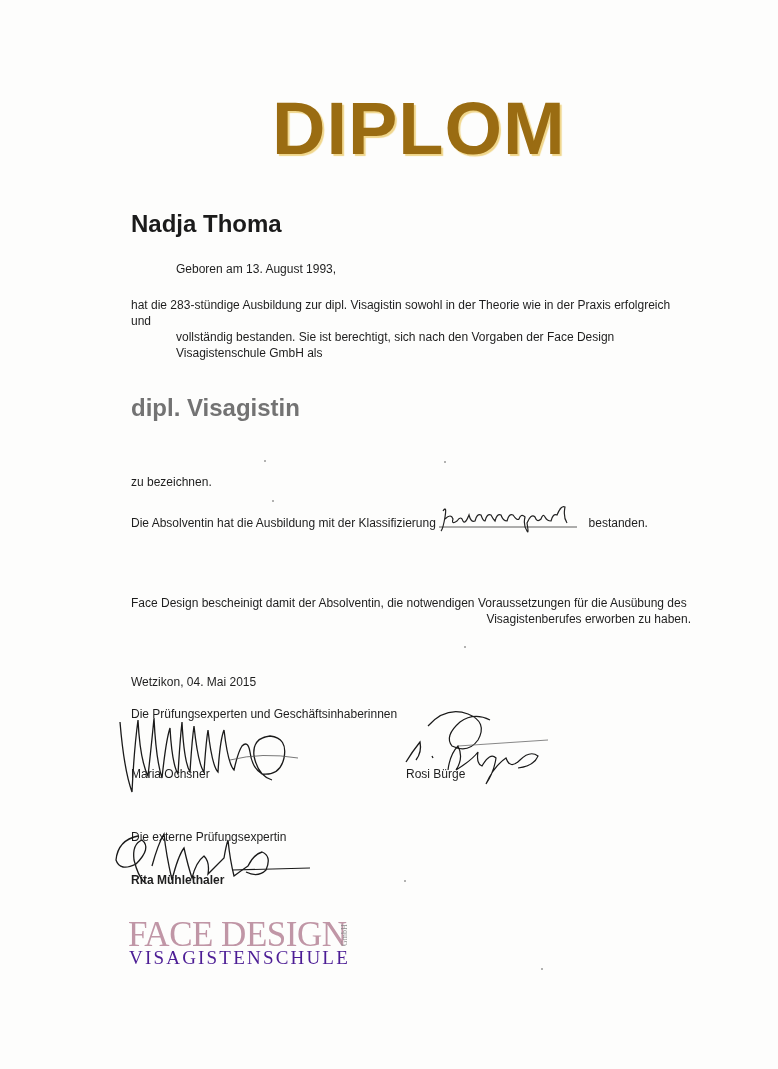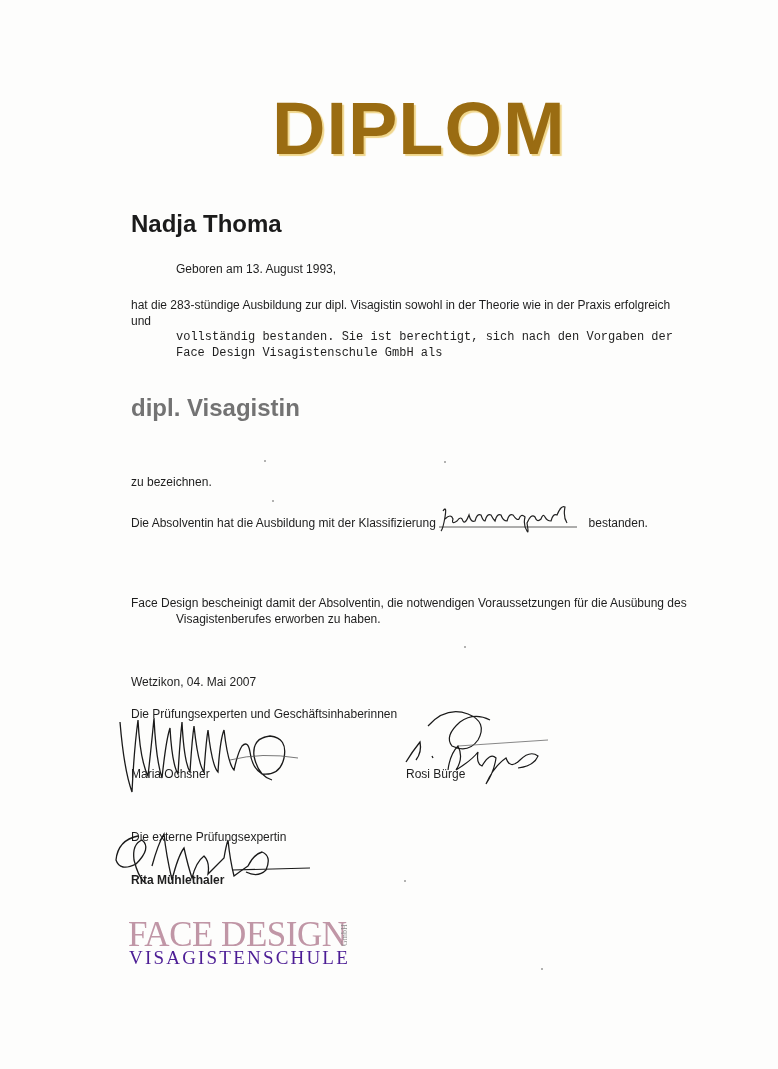--- a/index.html
+++ b/index.html
@@ -20,33 +20,33 @@
       text-shadow: 2px 2px 1px #f0d68a;
       line-height: 1;
     }
     .name {
       left: 131px; top: 210px;
       font-size: 24px; font-weight: bold; color: #1b1b1b;
     }
     .text { font-size: 12px; line-height: 16px; color: #1e1e1e; }
     .born { left: 176px; top: 261px; }
     .para1 { left: 131px; top: 297px; width: 560px; }
-    .para1 .cont { display: block; padding-left: 45px; font-family: Liberation Mono, monospace; }
+    .para1 .cont { display: block; padding-left: 45px; }
     .degree {
       left: 131px; top: 394px;
       font-size: 24px; font-weight: bold; color: #737373;
     }
     .bez { left: 131px; top: 474px; }
     .klass { left: 131px; top: 511px; }
     .klass .hand {
       display: inline-block; width: 146px; height: 22px; vertical-align: -6px;
       position: relative;
     }
     .para2 { left: 131px; top: 595px; width: 560px; }
-    .para2 .cont { display: block; padding-left: 45px; }
+    .para2 .cont { display: block; padding-left: 45px; text-align: right; }
     .place { left: 131px; top: 674px; }
     .experts { left: 131px; top: 706px; }
     .sig1name { left: 131px; top: 766px; }
     .sig2name { left: 406px; top: 766px; }
     .ext { left: 131px; top: 829px; }
     .sig3name { left: 131px; top: 872px; font-weight: bold; }
     .logo1 {
       left: 128px; top: 917px;
       font-family: Liberation Serif, serif;
       font-size: 35px; color: #c096a6; letter-spacing: -0.5px; line-height: 1;
@@ -93,21 +93,21 @@
     </svg>
   </span>
   <span>bestanden.</span>
 </div>
 
 <div class="abs text para2">
   <span>Face Design bescheinigt damit der Absolventin, die notwendigen Voraussetzungen für die Ausübung des</span>
   <span class="cont">Visagistenberufes erworben zu haben.</span>
 </div>
 
-<div class="abs text place">Wetzikon, 04. Mai 2007</div>
+<div class="abs text place">Wetzikon, 04. Mai 2015</div>
 
 <div class="abs text experts">Die Prüfungsexperten und Geschäftsinhaberinnen</div>
 
 <svg class="sig" style="left:112px;top:700px" width="190" height="100">
   <path d="M8 22 Q12 70 20 92 Q22 50 26 20 Q28 60 36 76 Q40 40 42 18 Q44 60 50 78 Q54 40 58 28 Q60 64 66 74 Q68 40 70 22 Q72 62 78 72 Q80 40 82 26 Q86 64 92 72 Q94 42 96 30 Q100 66 106 72 Q108 40 112 30 Q116 64 122 70 Q126 52 130 46 Q136 40 138 52 Q140 68 150 74 Q168 76 172 58 Q176 38 158 36 Q140 38 142 56 Q146 76 160 80" stroke="#1a1a1a" stroke-width="1.3" fill="none"></path>
   <path d="M118 60 Q150 52 186 58" stroke="#555" stroke-width="0.8" fill="none"></path>
 </svg>
 <div class="abs text sig1name">Maria Ochsner</div>
 
 <svg class="sig" style="left:398px;top:700px" width="150" height="95">

